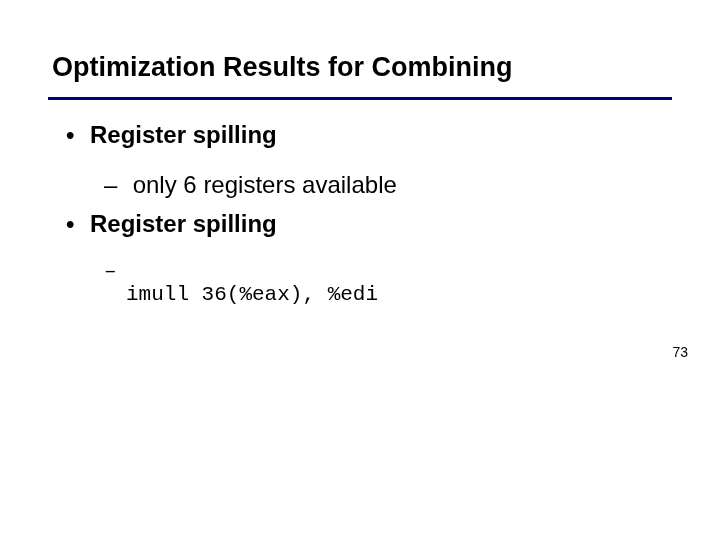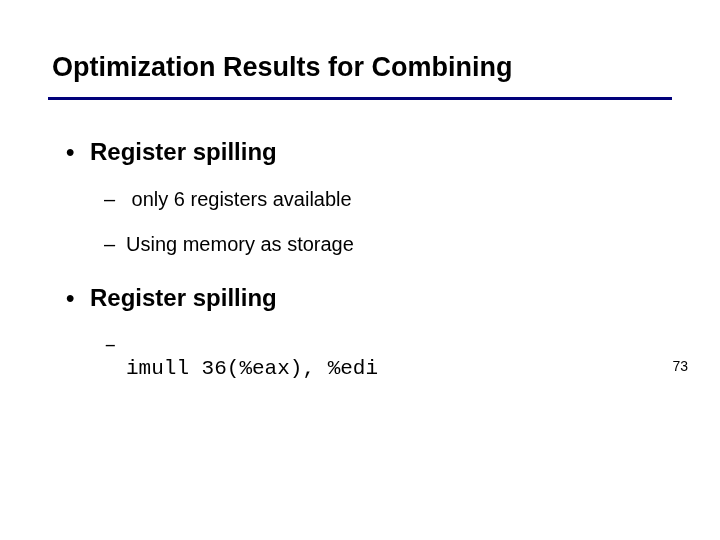--- a/index.html
+++ b/index.html
@@ -26,46 +26,46 @@
     height: 3px;
     background: #01017a;
     margin: 14px 48px 0 48px;
   }
   .body {
     padding: 10px 48px 0 70px;
   }
   .l1 {
     font-size: 24px;
     font-weight: bold;
-    margin-top: 28px;
+    margin-top: 11px;
     margin-bottom: 0;
   }
   .l1 .dot {
     display: inline-block;
     width: 24px;
     margin-left: -4px;
   }
   .l2 {
-    font-size: 20px;
+    font-size: 24px;
     margin-top: 22px;
     margin-left: 34px;
     font-weight: normal;
   }
   .l2 .dash {
     display: inline-block;
     width: 22px;
   }
   .mono {
     font-family: "Courier New", Courier, monospace;
     font-size: 21px;
   }
   .pagenum {
     position: absolute;
     right: 32px;
-    bottom: 22px;
+    bottom: 36px;
     font-family: Arial, sans-serif;
     font-size: 14px;
   }
 </style>
 </head>
 <body>
 
 <div class="slide">
 
   <div class="title">Optimization Results for Combining</div>
@@ -74,23 +74,20 @@
   <div class="body">
 
     <div class="l1">
       <span class="dot">•</span><span>Register spilling</span>
     </div>
 
     <div class="l2">
       <span class="dash">–</span><span> only 6 registers available</span>
     </div>
 
-    <div class="l2">
-      <span class="dash">–</span><span>Using memory as storage</span>
-    </div>
 
     <div class="l1">
       <span class="dot">•</span><span>Register spilling</span>
     </div>
 
 
     <div class="l2 mono">
       <span class="dash">–&nbsp;</span><span>imull 36(%eax), %edi</span>
     </div>
 

